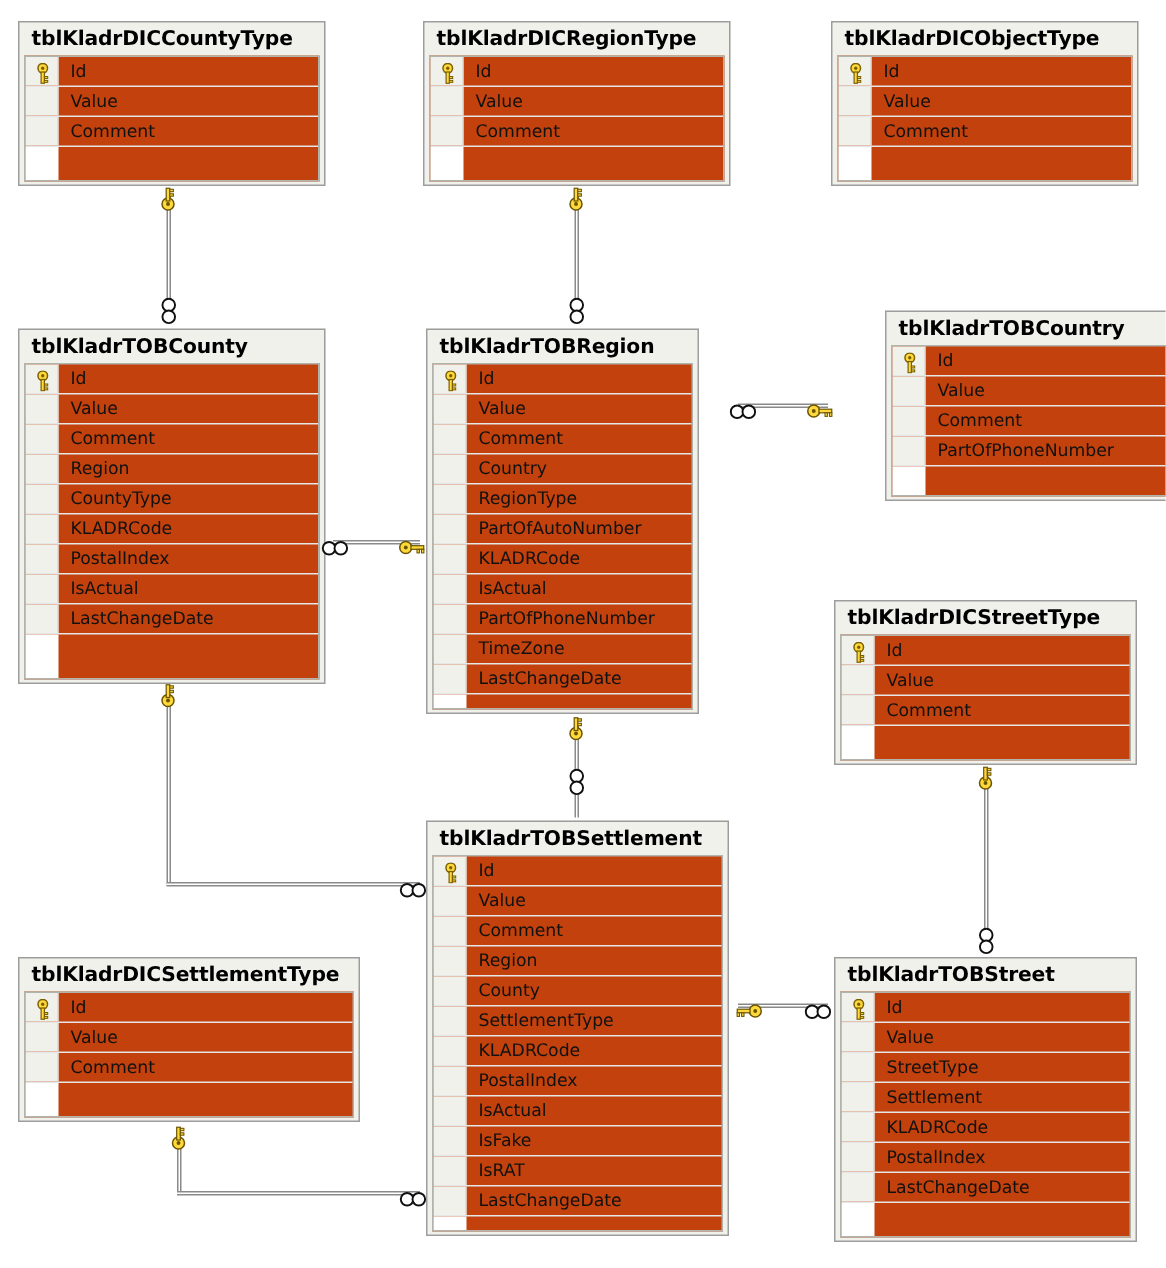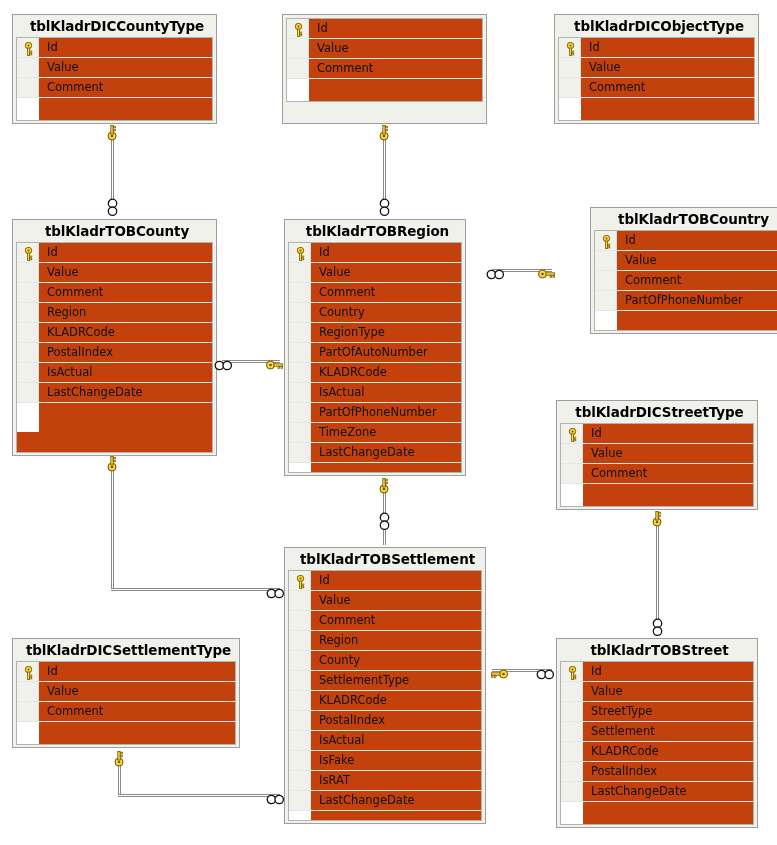--- a/index.html
+++ b/index.html
@@ -11,21 +11,20 @@
   #canvas{position:absolute;left:0;top:0;width:777px;height:845px;}
 
   
   .entity{
     position:absolute;
     background:#f1f1ec;
     border:1px solid #9d9d9d;
     box-sizing:border-box;
     padding:3px;
     z-index:5;
-    text-align:center;
   }
   .entity .ehead{
     font-weight:bold;
     font-size:13.5px;
     color:#000;
     padding:1px 0 3px 5px;
     letter-spacing:-0.1px;
     white-space:nowrap;
     line-height:15px;
   }
@@ -105,20 +104,21 @@
         <div class="erow">
           <div class="gutter"></div>
           <div class="cname">Comment</div>
         </div>
         <div class="erow blank" style="height: 22px;">
           <div class="gutter"></div>
         </div>
       </div>
     </div>
     <div class="entity" style="left: 282px; top: 14px; width: 205px; height: 110px;">
+      <div class="ehead">tblKladrDICRegionType</div>
       <div class="egrid" style="height: 84px;">
         <div class="erow">
           <div class="gutter">
             <span class="pkkey"><svg width="9" height="14" viewBox="0 0 9 14">
                 <circle cx="4.5" cy="3.5" r="3.2" fill="#ffd83b" stroke="#7a6000" stroke-width="1"></circle>
                 <circle cx="4.5" cy="3.5" r="1.1" fill="#7a6000"></circle>
                 <rect x="3.4" y="6" width="2.2" height="7.5" fill="#ffd83b" stroke="#7a6000" stroke-width="0.8"></rect>
                 <rect x="5.6" y="9" width="2.2" height="1.3" fill="#ffd83b" stroke="#7a6000" stroke-width="0.7"></rect>
                 <rect x="5.6" y="11.6" width="2.2" height="1.3" fill="#ffd83b" stroke="#7a6000" stroke-width="0.7"></rect>
               </svg></span>
@@ -185,20 +185,24 @@
           <div class="gutter"></div>
           <div class="cname">Value</div>
         </div>
         <div class="erow">
           <div class="gutter"></div>
           <div class="cname">Comment</div>
         </div>
         <div class="erow">
           <div class="gutter"></div>
           <div class="cname">Region</div>
+        </div>
+        <div class="erow">
+          <div class="gutter"></div>
+          <div class="cname">CountyType</div>
         </div>
         <div class="erow">
           <div class="gutter"></div>
           <div class="cname">KLADRCode</div>
         </div>
         <div class="erow">
           <div class="gutter"></div>
           <div class="cname">PostalIndex</div>
         </div>
         <div class="erow">

